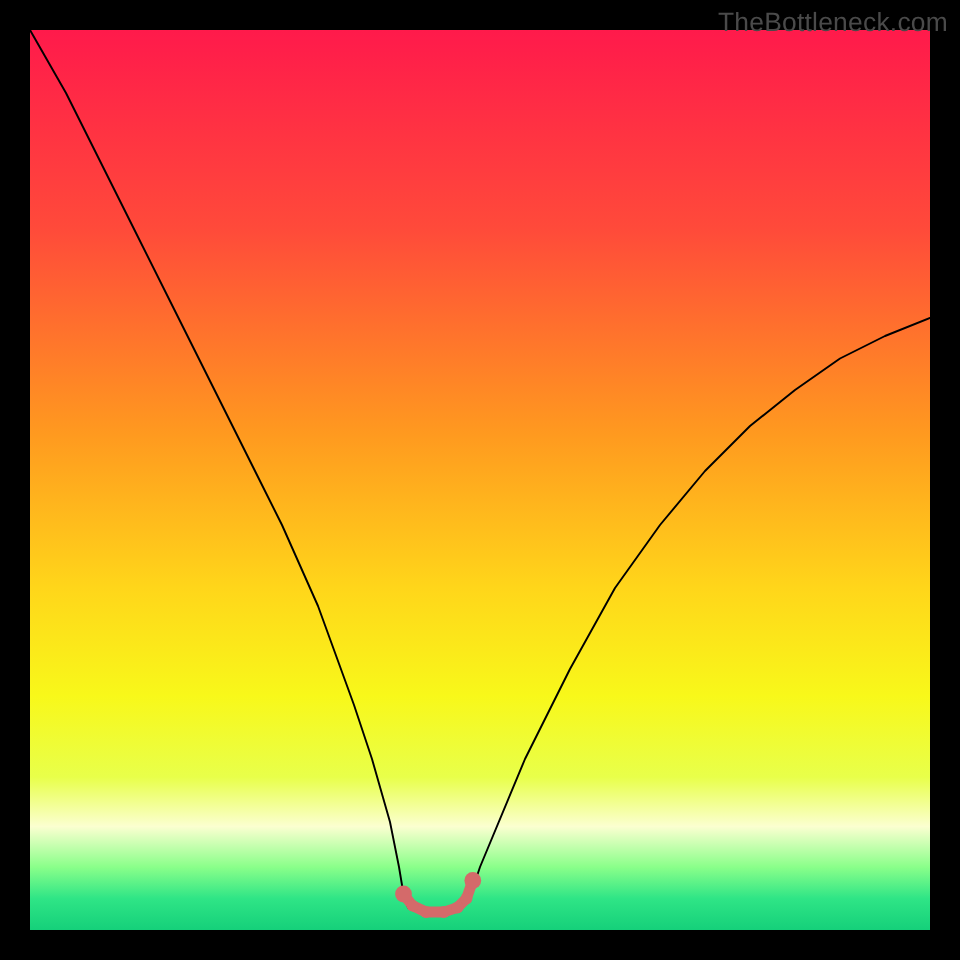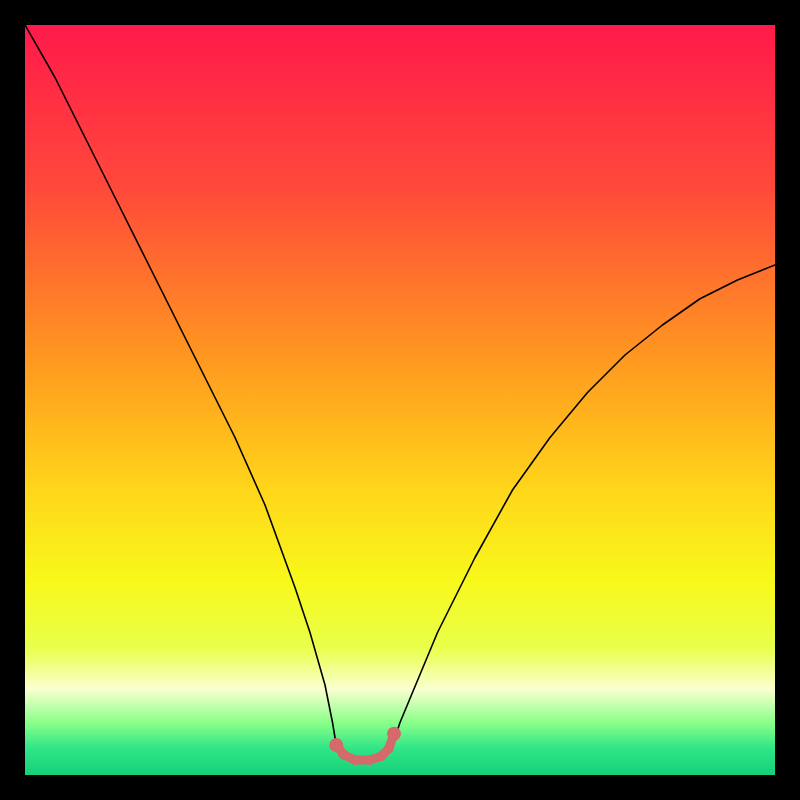--- a/index.html
+++ b/index.html
@@ -38,20 +38,21 @@
   .plot svg {
     display: block;
     width: 750px;
     height: 750px;
   }
 </style>
 </head>
 <body>
 
 <div class="frame">
+  <div class="watermark">TheBottleneck.com</div>
 
   <div class="plot">
     <svg id="plot-svg" viewBox="0 0 750 750">
         <defs>
           <linearGradient id="bg-grad" x1="0" y1="0" x2="0" y2="1">
             <stop offset="0%" stop-color="#ff1a4b"></stop>
             <stop offset="22%" stop-color="#ff4a3a"></stop>
             <stop offset="45%" stop-color="#ff9a1f"></stop>
             <stop offset="62%" stop-color="#ffd61a"></stop>
             <stop offset="74%" stop-color="#f8f81a"></stop>

